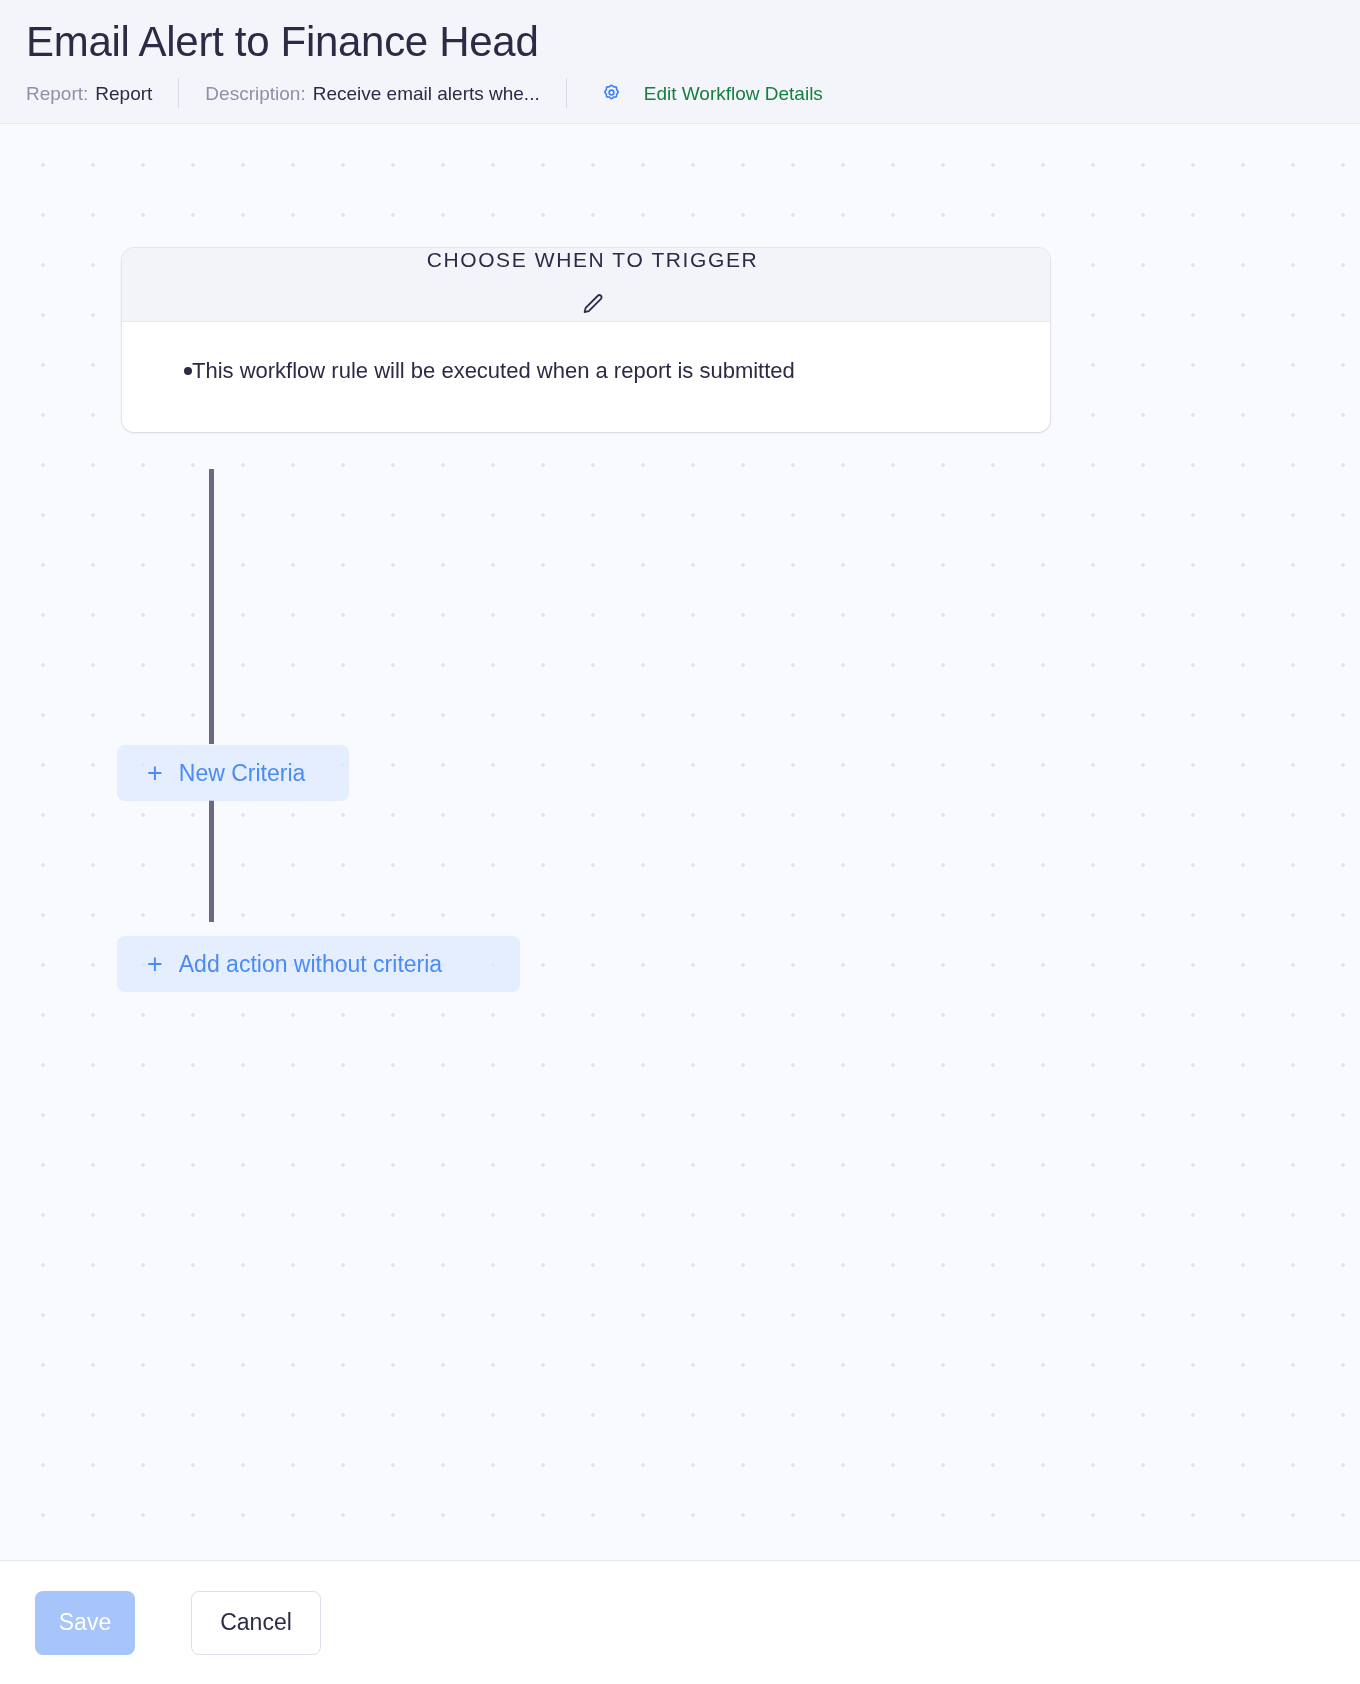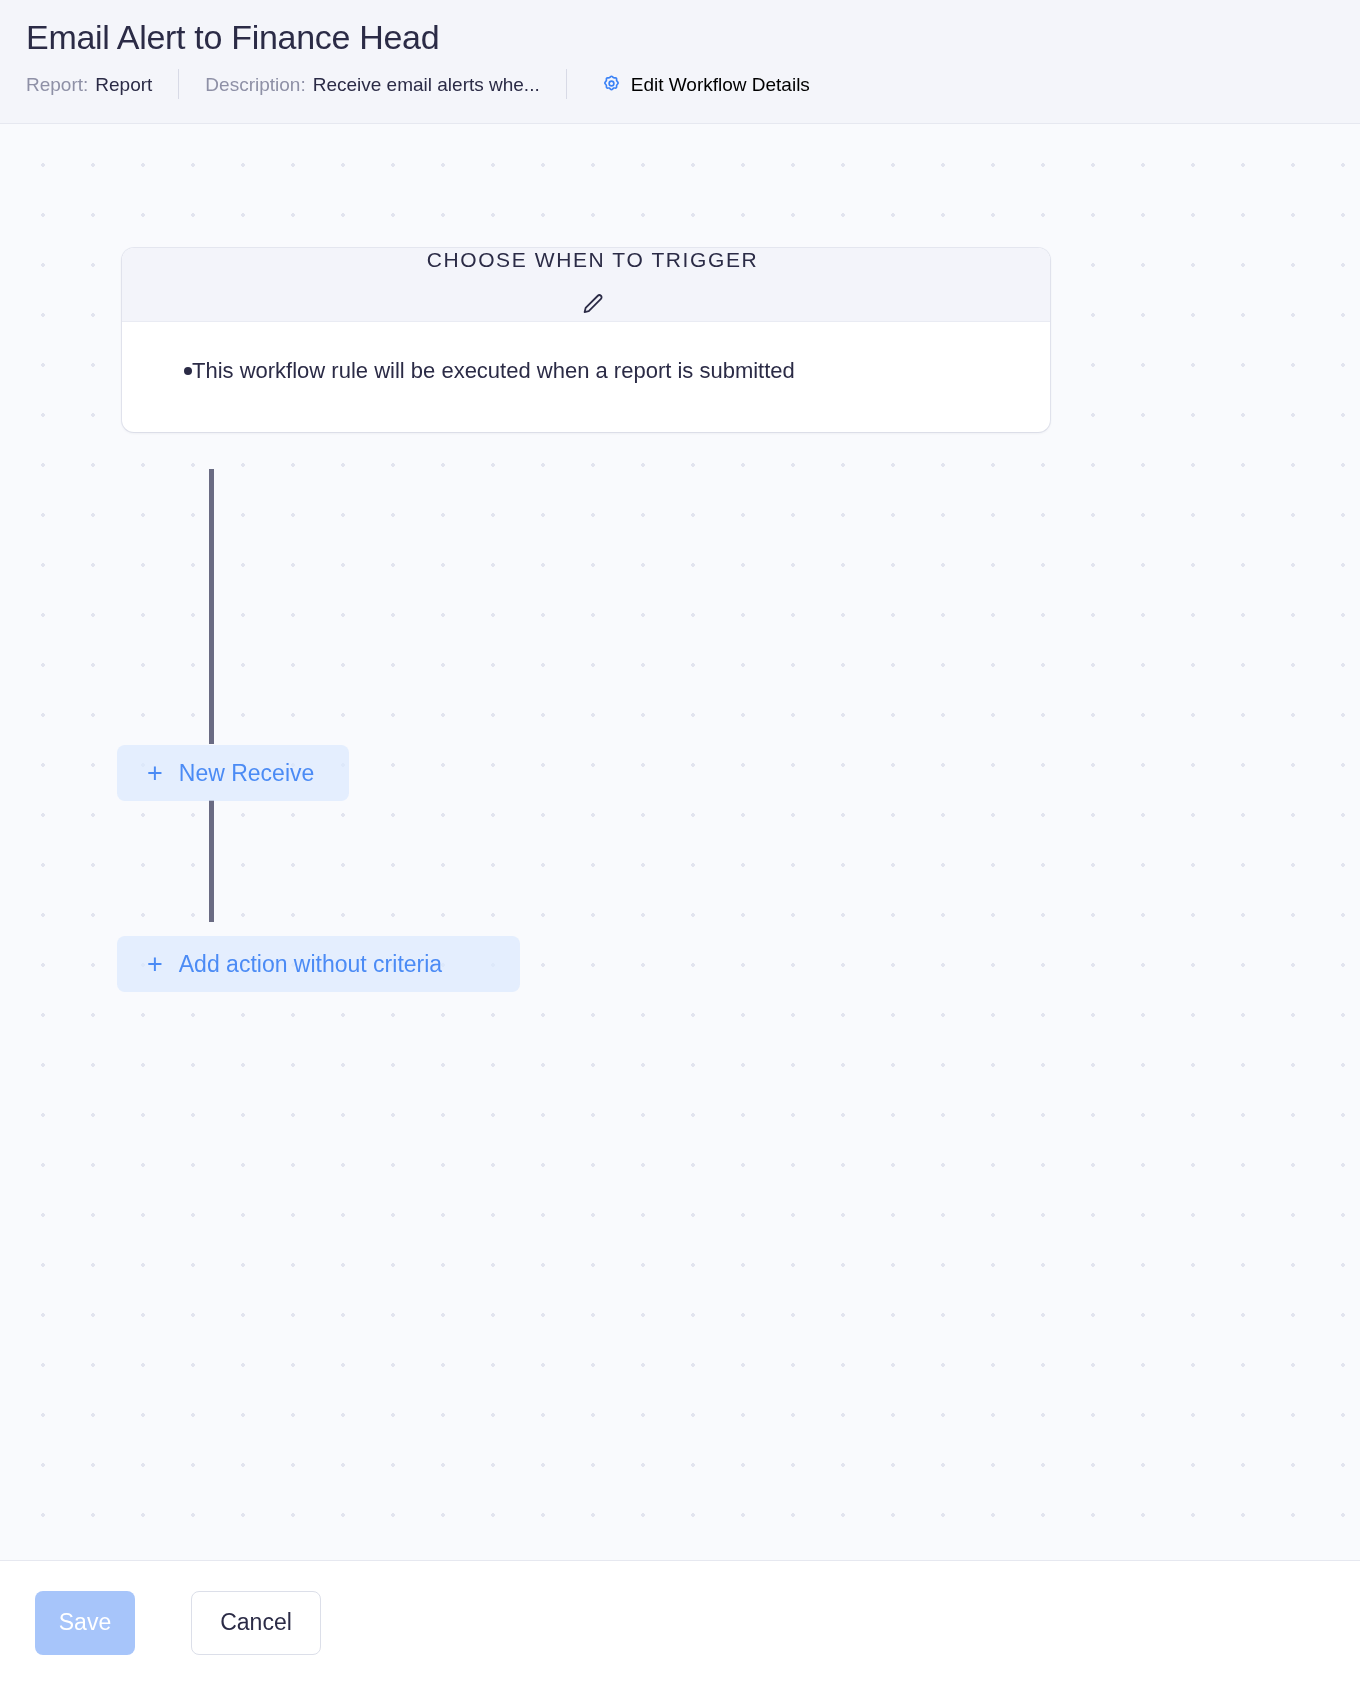--- a/index.html
+++ b/index.html
@@ -27,21 +27,21 @@
   
   .header {
     background: #f4f5fa;
     padding: 18px 0 14px 26px;
     border-bottom: 1px solid #e6e8f0;
     flex: 0 0 auto;
     box-sizing: border-box;
     height: 124px;
   }
   .page-title {
-    font-size: 34px;
+    font-size: 42px;
     font-weight: 400;
     color: #2b2b46;
     letter-spacing: -0.3px;
     line-height: 1.15;
     margin: 0 0 12px 0;
   }
   .meta-row {
     display: flex;
     align-items: center;
     font-size: 19px;
@@ -56,22 +56,22 @@
   }
   .meta-sep {
     width: 1px;
     height: 30px;
     background: #d8dae6;
     margin: 0 26px;
   }
   .edit-link {
     display: flex;
     align-items: center;
-    gap: 9px;
-    color: #000000;
+    gap: 22px;
+    color: #15803d;
     font-size: 19px;
     cursor: pointer;
     margin-left: 8px;
   }
   .edit-link svg { display:block; }
 
   
   .canvas {
     position: relative;
     flex: 1 1 auto;
@@ -268,21 +268,21 @@
       <div class="trigger-card-body">
         <div class="bullet-line">
           <span class="bullet-dot"></span>
           <span>This workflow rule will be executed when a report is submitted</span>
         </div>
       </div>
     </div>
 
     <div class="add-btn btn-new-criteria">
       <span class="plus">+</span>
-      <span>New Receive</span>
+      <span>New Criteria</span>
     </div>
 
     <div class="add-btn btn-add-action">
       <span class="plus">+</span>
       <span>Add action without criteria</span>
     </div>
 
   </div>
 
   <div class="footer">

